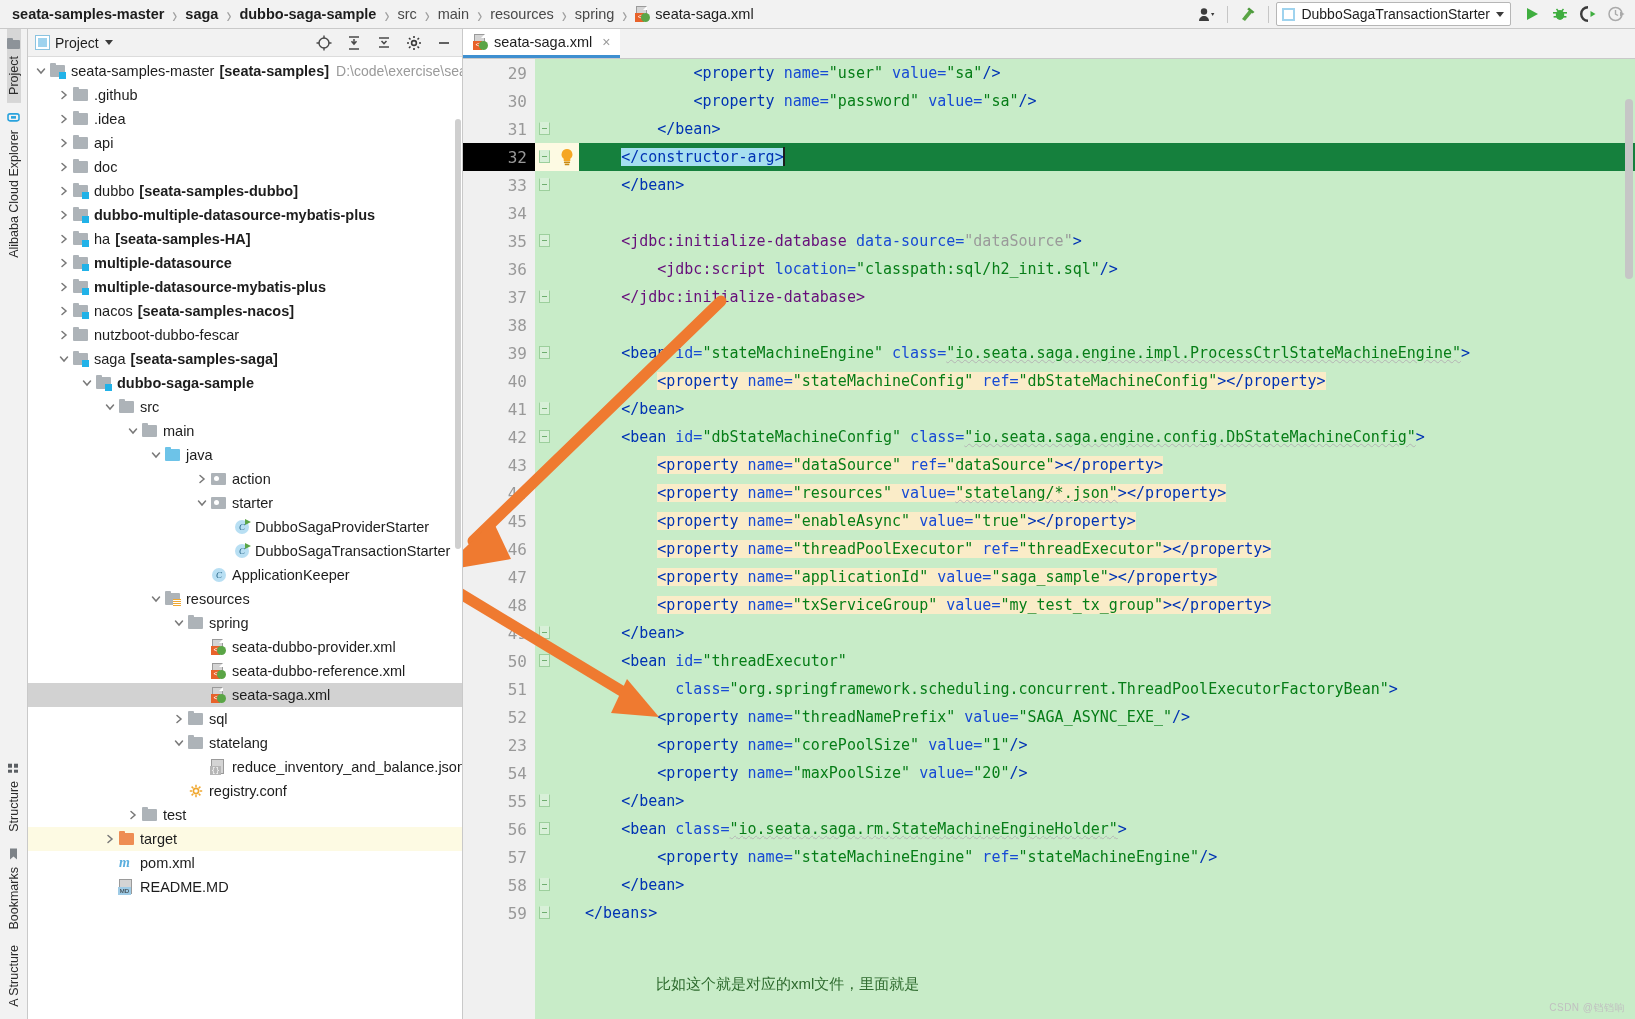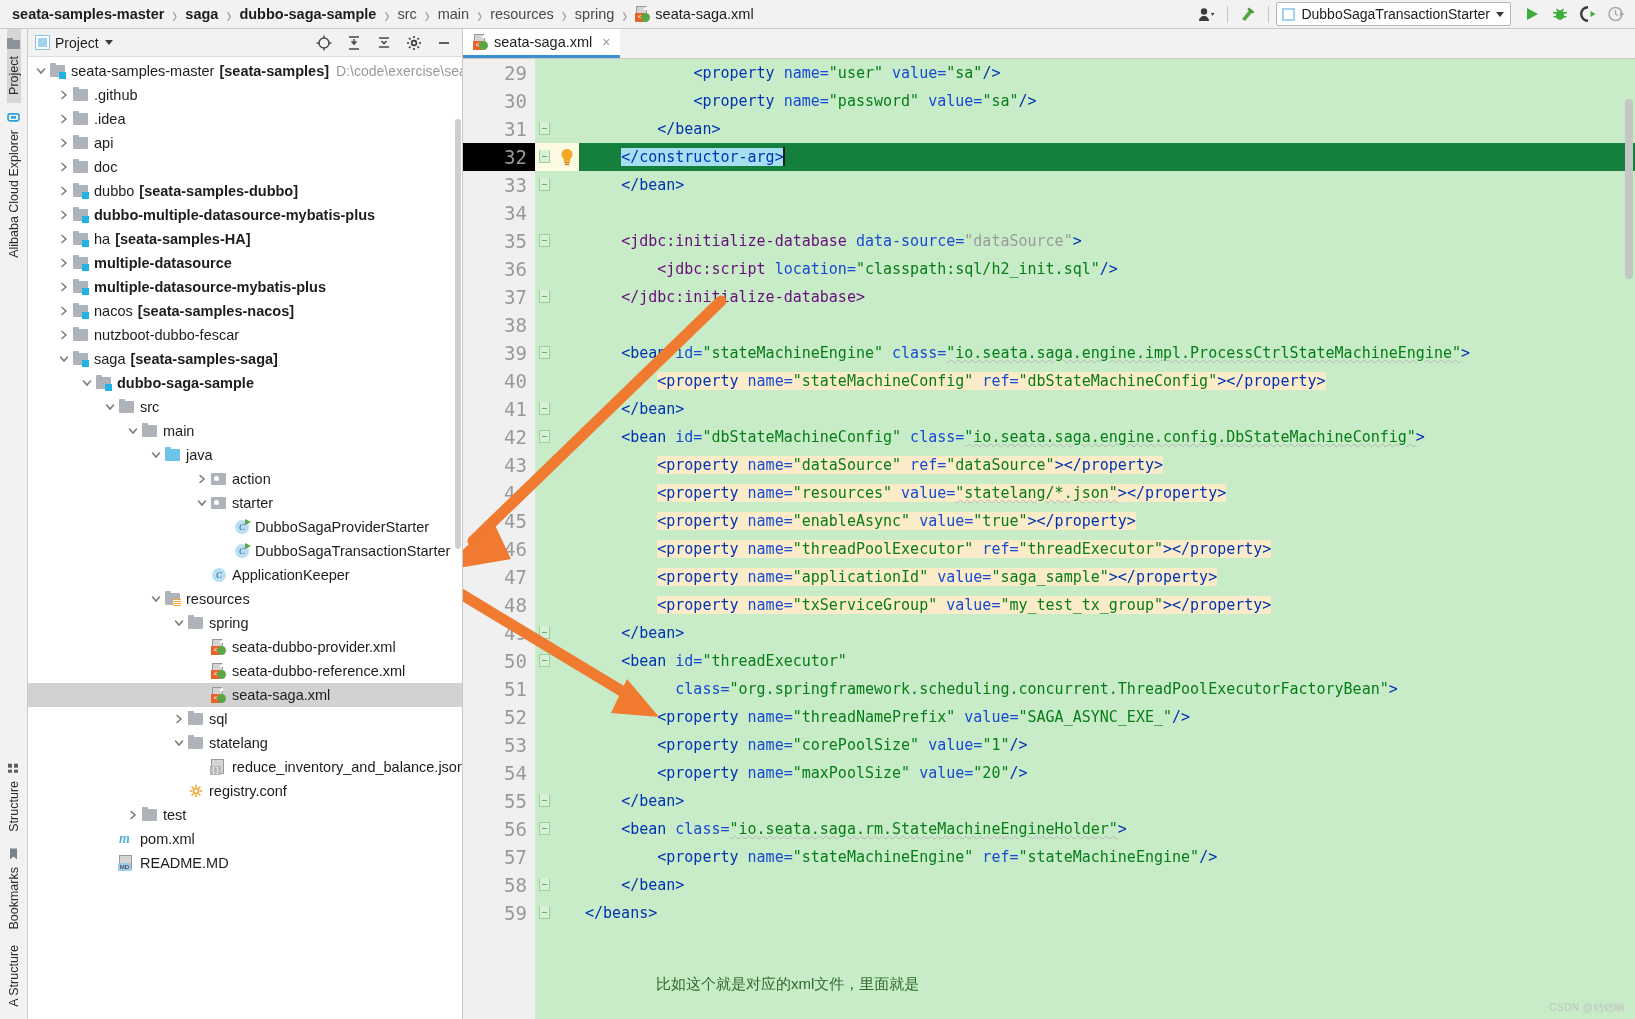--- a/index.html
+++ b/index.html
@@ -229,21 +229,21 @@
     font-size: 14.5px; color: #1d1d1d;
   }
   .tab-x { color: #9a9a9a; font-size: 14px; margin-left: 4px; }
 
   .code-area { flex: 1; display: flex; min-height: 0; position: relative; overflow: hidden; background: #c8ecc8; }
   .gutter {
     width: 72px; min-width: 72px;
     background: #f0f0f0;
     position: relative;
     font-family: "DejaVu Sans Mono", monospace;
-    font-size: 19px;
+    font-size: 16px;
     color: #999999;
   }
   .gline { height: 28px; display: flex; align-items: center; justify-content: flex-end; padding-right: 8px; box-sizing: border-box; }
   .gline.cur { background: #000000; }
 
   .fold-col {
     width: 20px; min-width: 20px;
     background: #c8ecc8;
     position: relative;
   }
@@ -858,20 +858,32 @@
             <span class="arrow">
               <svg width="10" height="10" viewBox="0 0 10 10">
                 <path d="M3 1.5 L7 5 L3 8.5" fill="none" stroke="#787878" stroke-width="1.5" stroke-linecap="round"></path>
               </svg>
             </span>
             <span class="ic">
               <span class="fold"></span>
             </span>
             <span class="lbl">test</span>
           </div>
+          <div class="row hl">
+            <span style="width:74px;flex:none"></span>
+            <span class="arrow">
+              <svg width="10" height="10" viewBox="0 0 10 10">
+                <path d="M3 1.5 L7 5 L3 8.5" fill="none" stroke="#787878" stroke-width="1.5" stroke-linecap="round"></path>
+              </svg>
+            </span>
+            <span class="ic">
+              <span class="fold orange"></span>
+            </span>
+            <span class="lbl">target</span>
+          </div>
           <div class="row">
             <span style="width:74px;flex:none"></span>
             <span class="arrow"></span>
             <span class="ic">
               <span class="mvn">m</span>
             </span>
             <span class="lbl">pom.xml</span>
           </div>
           <div class="row">
             <span style="width:74px;flex:none"></span>
@@ -920,21 +932,21 @@
             <div class="gline">43</div>
             <div class="gline">44</div>
             <div class="gline">45</div>
             <div class="gline">46</div>
             <div class="gline">47</div>
             <div class="gline">48</div>
             <div class="gline">49</div>
             <div class="gline">50</div>
             <div class="gline">51</div>
             <div class="gline">52</div>
-            <div class="gline">53</div>
+            <div class="gline">23</div>
             <div class="gline">54</div>
             <div class="gline">55</div>
             <div class="gline">56</div>
             <div class="gline">57</div>
             <div class="gline">58</div>
             <div class="gline">59</div>
           </div>
         <div class="fold-col" id="foldcol">
             <div class="fline"></div>
             <div class="fline"></div>

